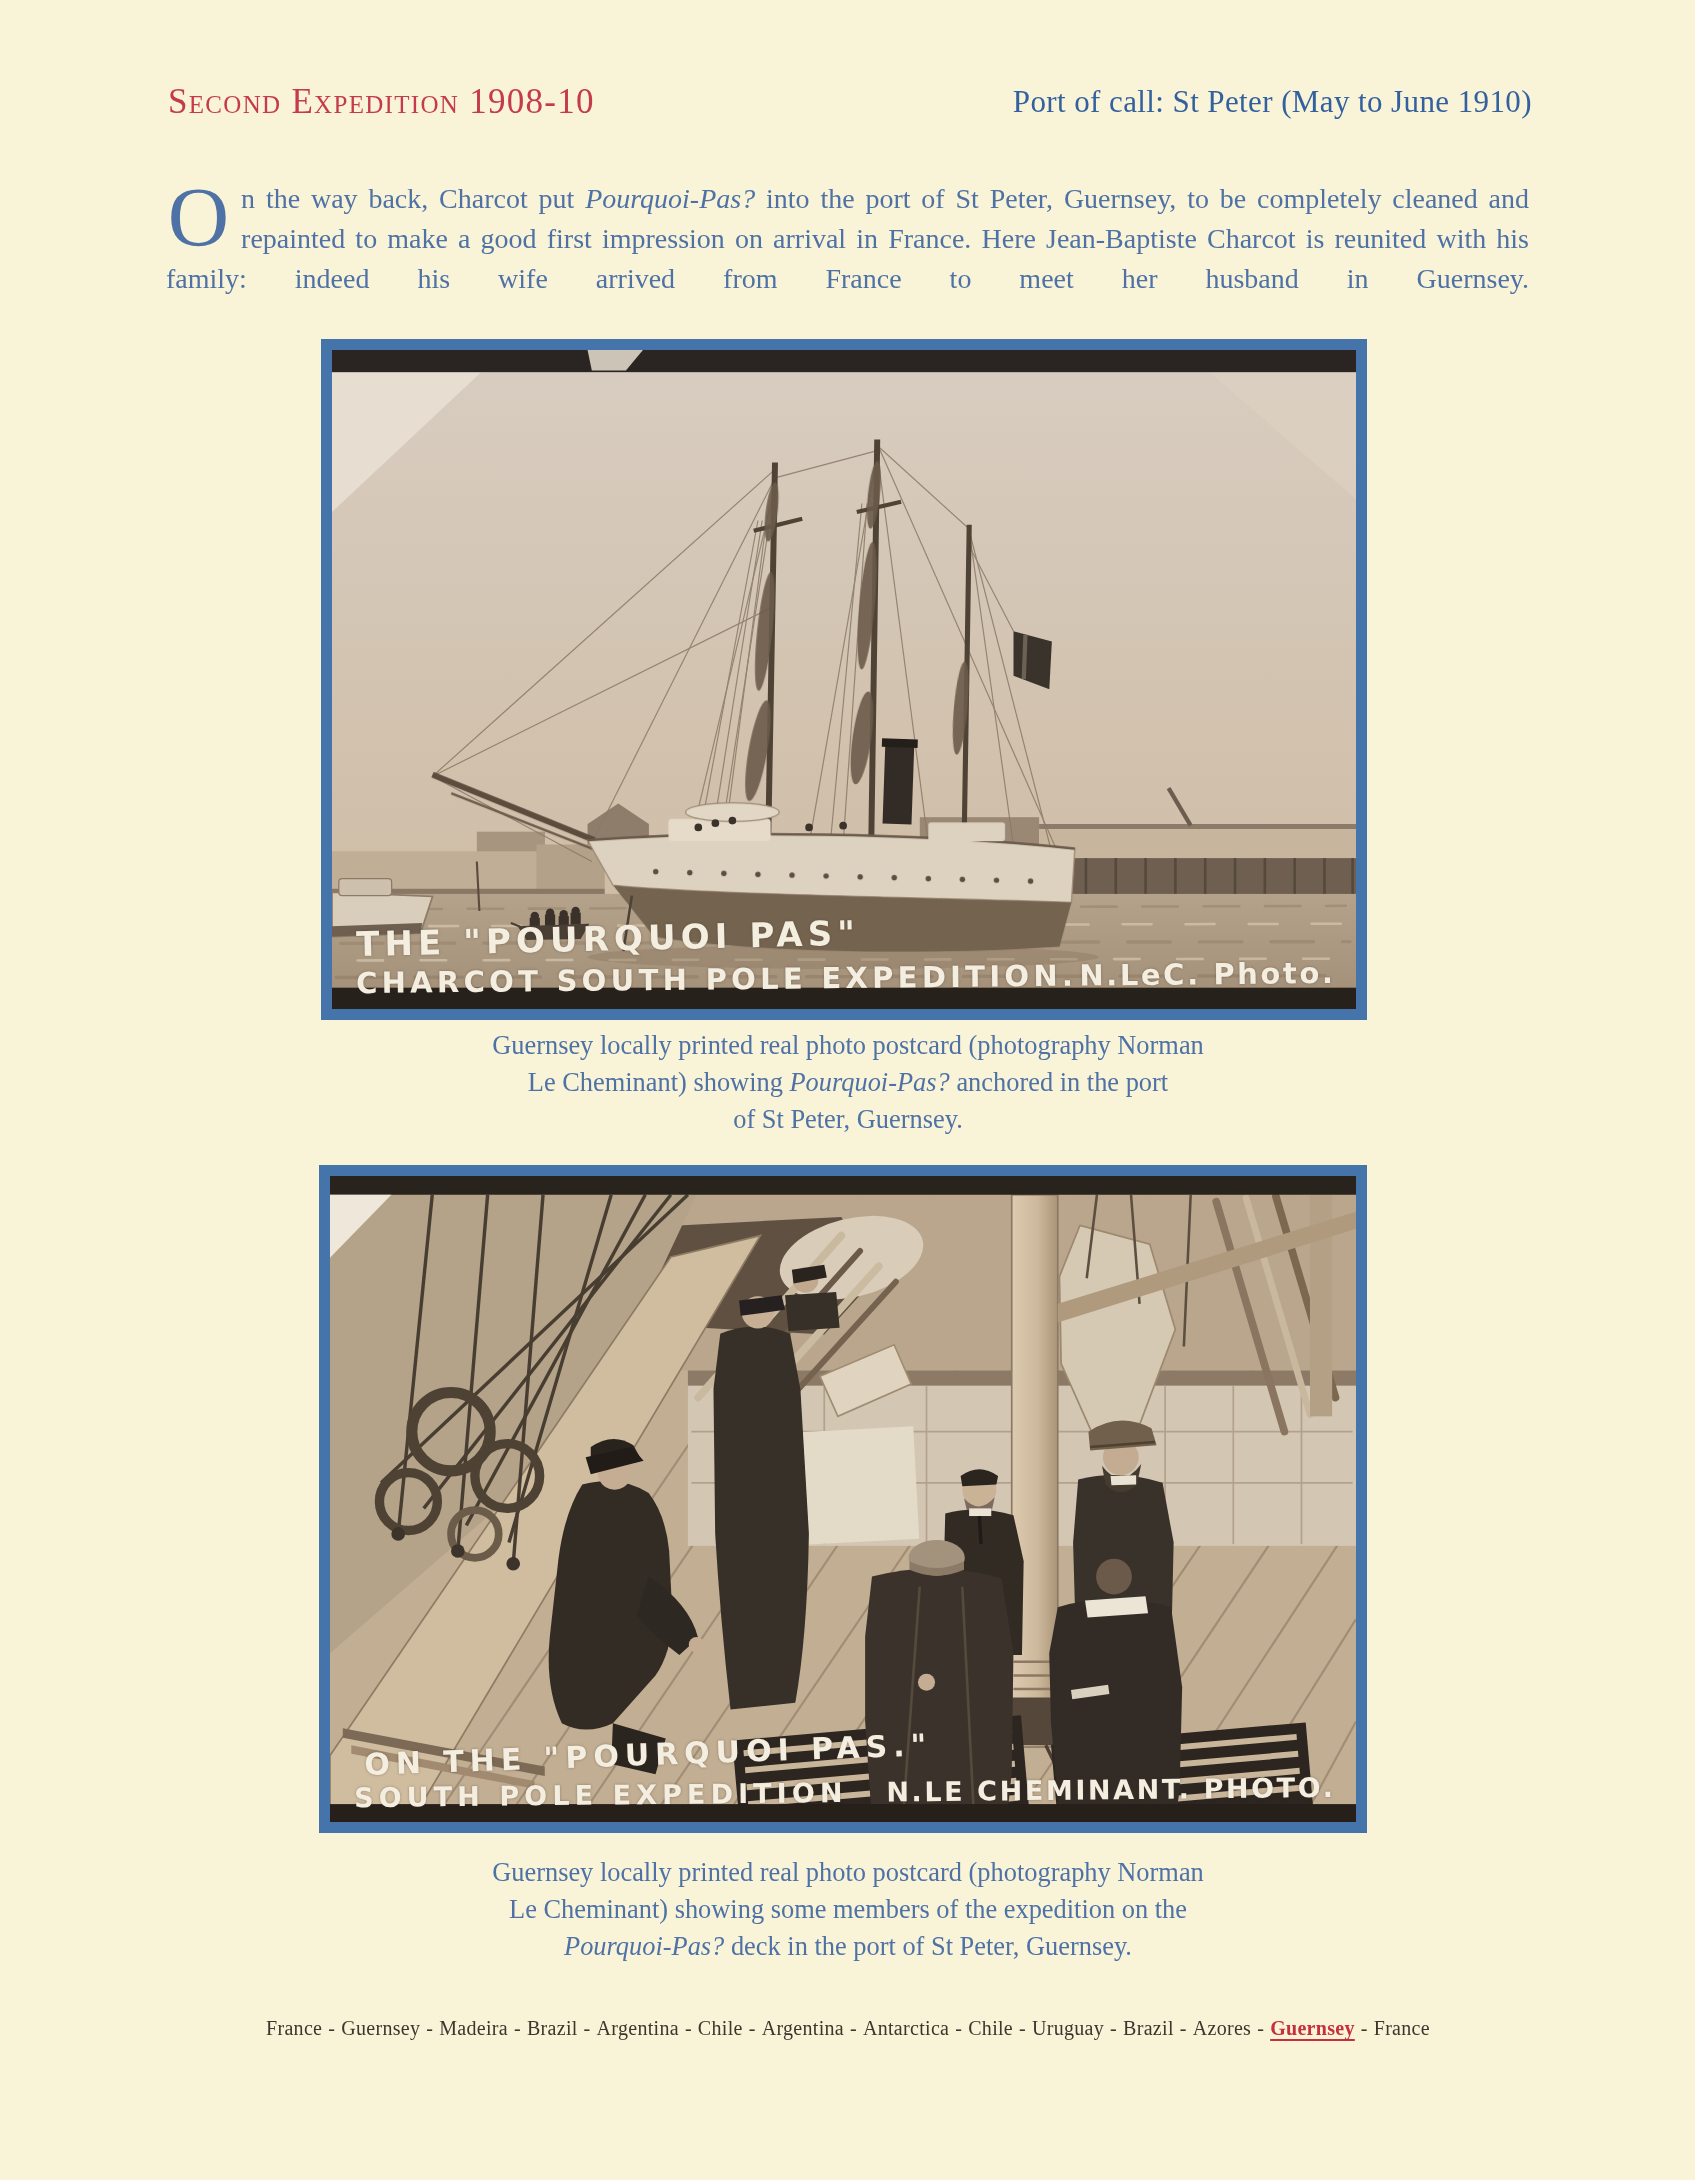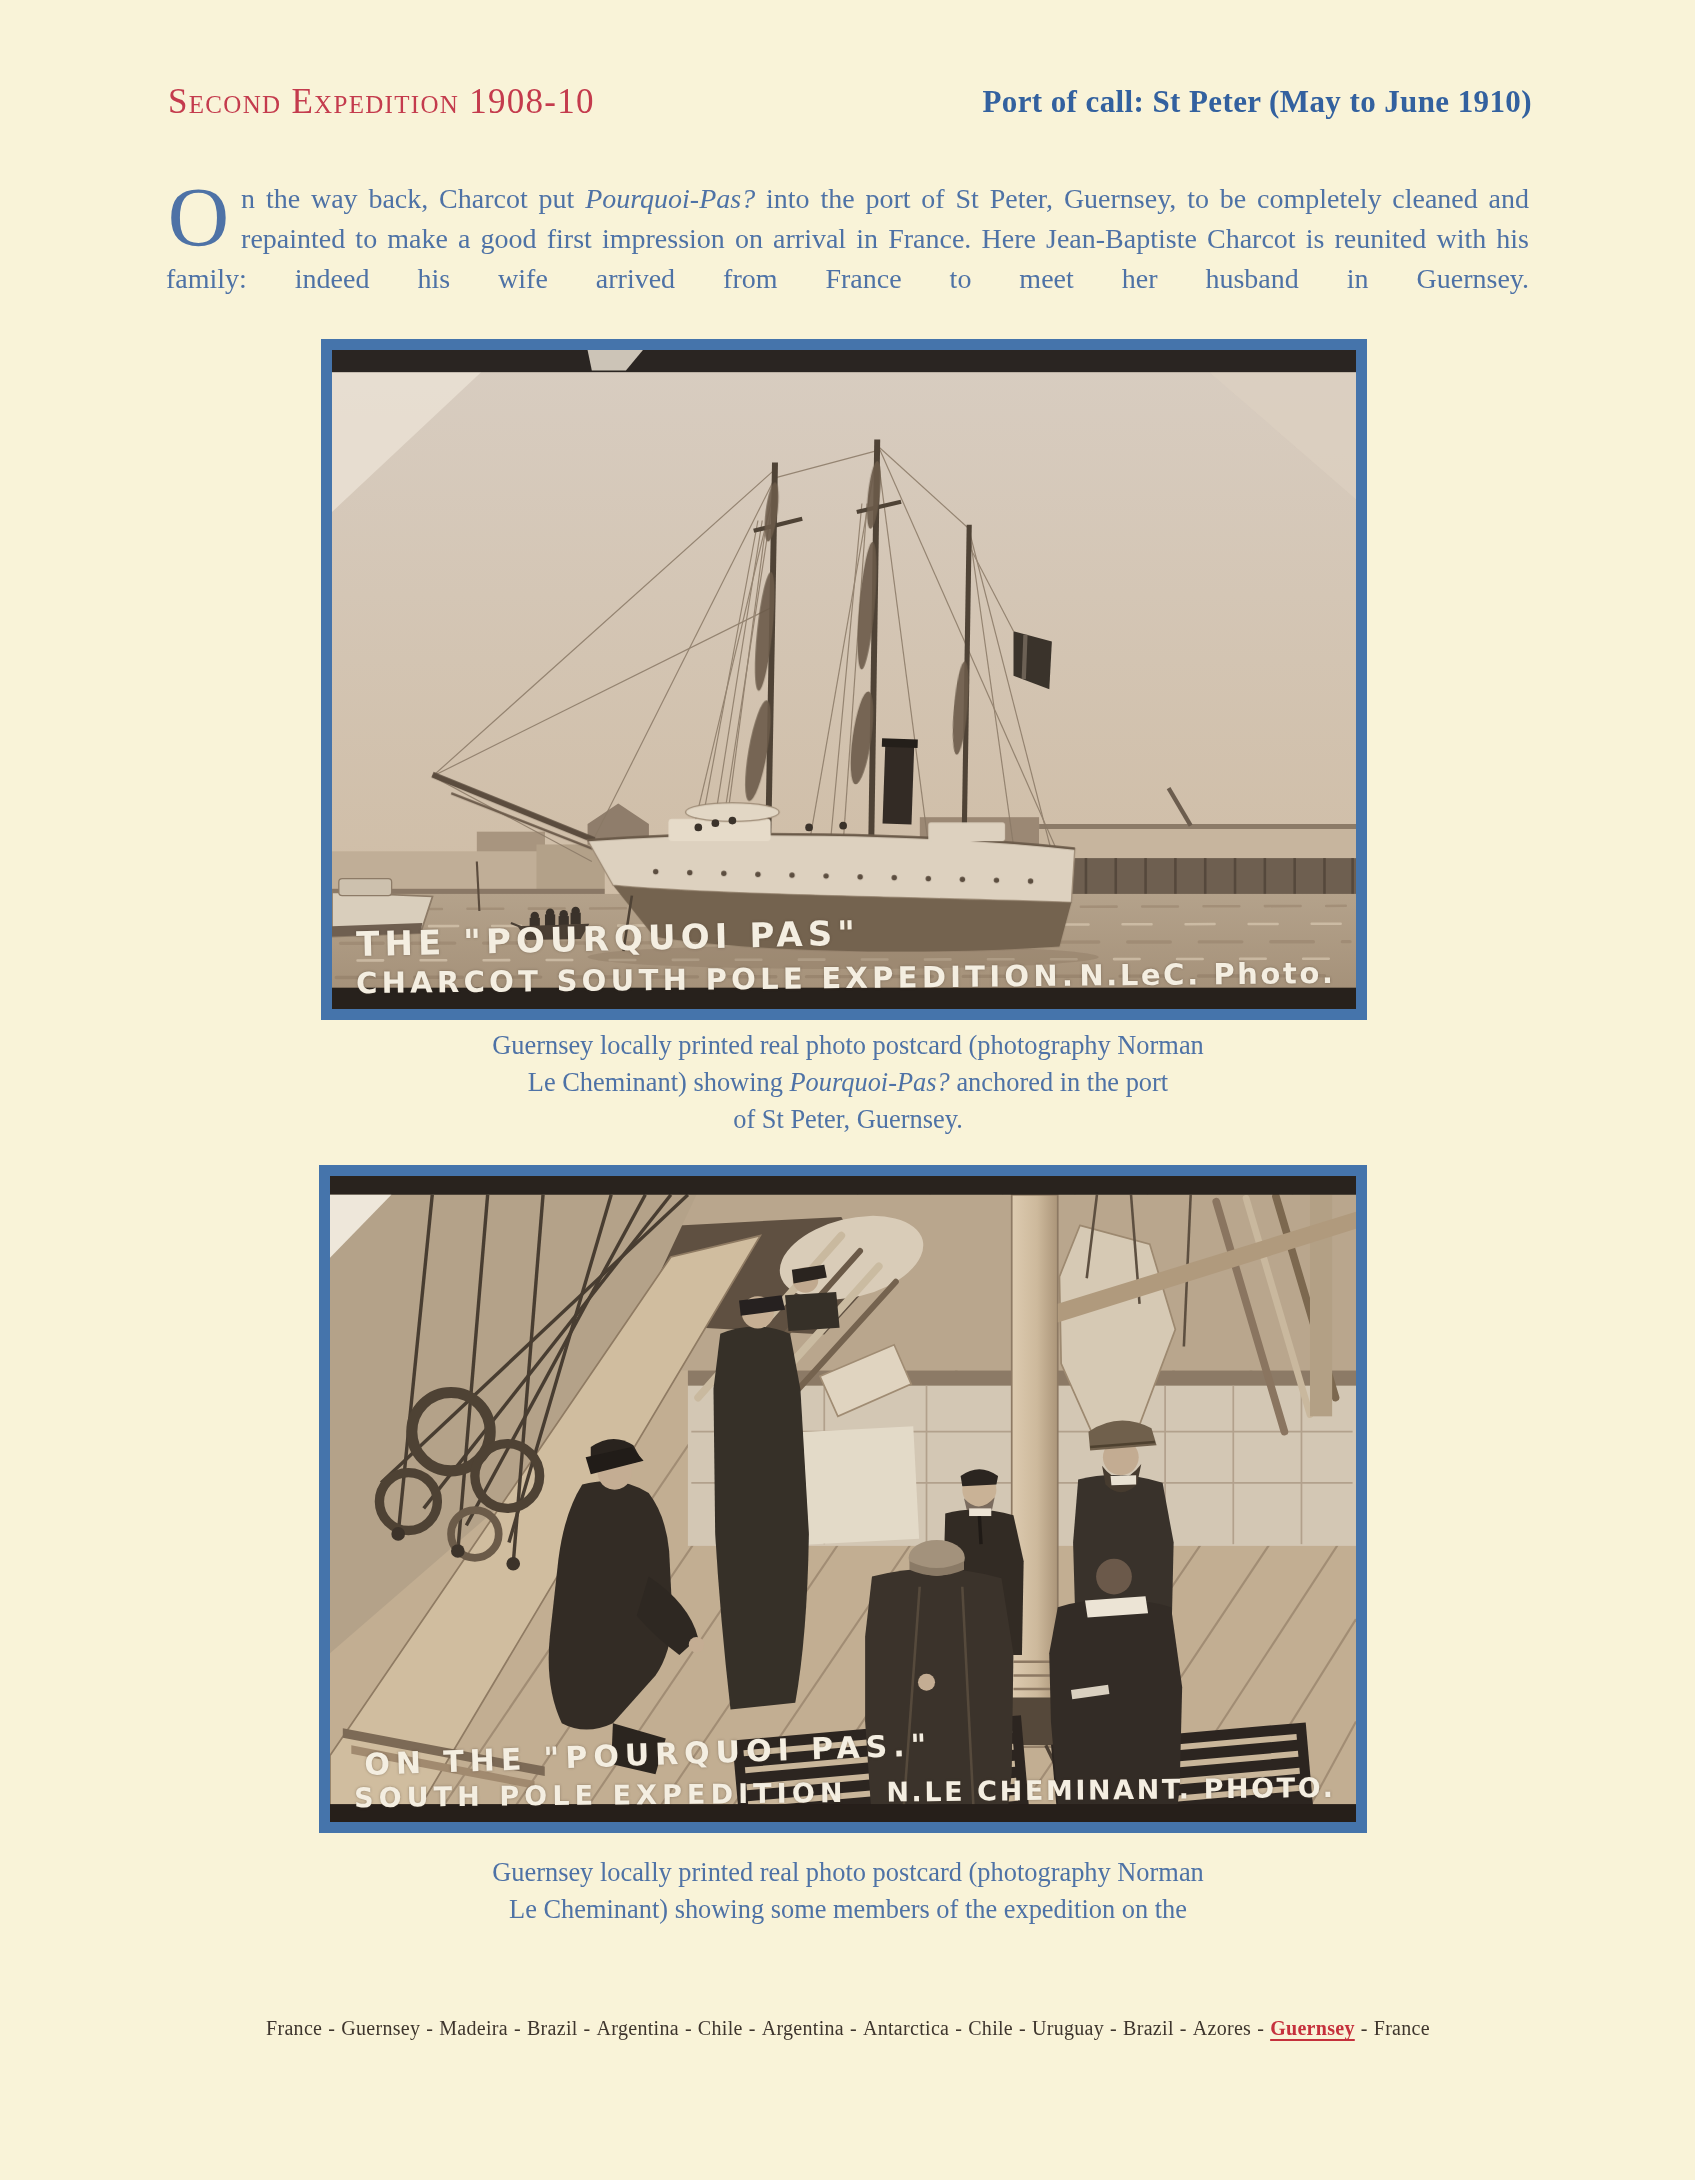--- a/index.html
+++ b/index.html
@@ -14,21 +14,21 @@
   .header{
     position:absolute;left:168px;right:164px;top:82px;
     display:flex;justify-content:space-between;align-items:center;
   }
   .h-left{
     font-variant:small-caps;
     font-size:35px;letter-spacing:1.3px;
     color:var(--heading_red,#c43b4d);
   }
   .h-right{
-    font-weight:bold;font-size:31px;letter-spacing:0.4px;
+    font-weight:normal;font-size:31px;letter-spacing:0.4px;
     color:var(--heading_blue,#33619f);
   }
   
   .intro{
     position:absolute;left:166px;right:167px;top:179px;
     font-size:28px;line-height:40px;
     color:var(--body_blue,#4e72a6);
     text-align:justify;text-align-last:justify;
   }
   .dropcap{
@@ -487,18 +487,19 @@
           <span class="ov-line2">SOUTH POLE EXPEDITION</span>
           <span class="ov-credit">N.LE CHEMINANT. PHOTO.</span>
         </div>
       </div>
     </div>
   </figure>
 
   <div class="caption cap2">
       <div><span>Guernsey locally printed real photo postcard (photography Norman</span></div>
       <div><span>Le Cheminant) showing some members of the expedition on the</span></div>
+      <div><span class="it">Pourquoi-Pas?</span><span> deck in the port of St Peter, Guernsey.</span></div>
     </div>
 
   <div class="footer"><span class="route-stop">France</span><span class="route-sep">-</span><span class="route-stop">Guernsey</span><span class="route-sep">-</span><span class="route-stop">Madeira</span><span class="route-sep">-</span><span class="route-stop">Brazil</span><span class="route-sep">-</span><span class="route-stop">Argentina</span><span class="route-sep">-</span><span class="route-stop">Chile</span><span class="route-sep">-</span><span class="route-stop">Argentina</span><span class="route-sep">-</span><span class="route-stop">Antarctica</span><span class="route-sep">-</span><span class="route-stop">Chile</span><span class="route-sep">-</span><span class="route-stop">Uruguay</span><span class="route-sep">-</span><span class="route-stop">Brazil</span><span class="route-sep">-</span><span class="route-stop">Azores</span><span class="route-sep">-</span><span class="route-stop hl">Guernsey</span><span class="route-sep">-</span><span class="route-stop">France</span></div>
 
 </div>
 
 
 </body></html>

